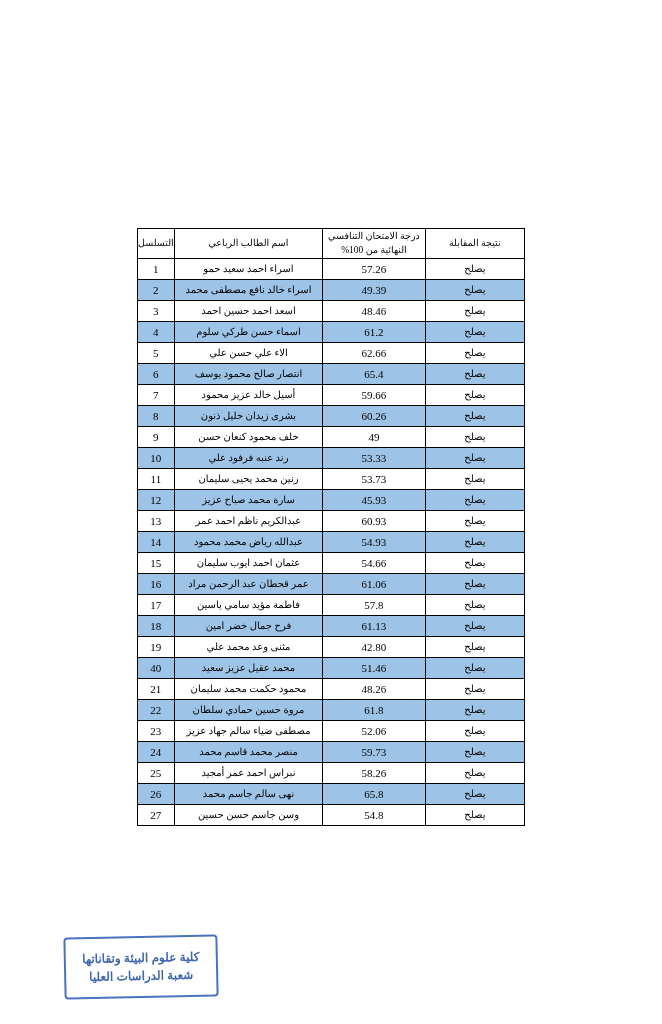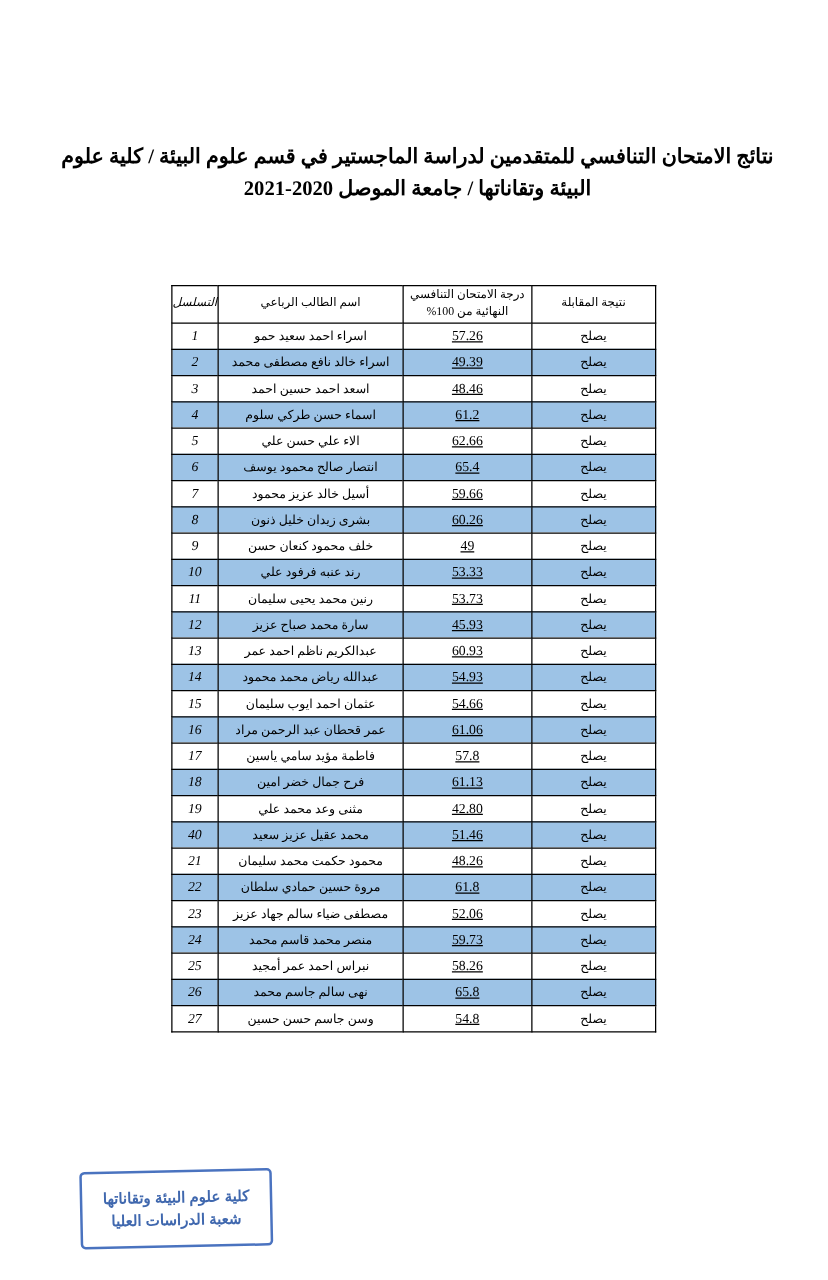--- a/index.html
+++ b/index.html
@@ -52,35 +52,34 @@
     text-align: center;
     font-weight: normal;
   }
   thead th {
     height: 74px;
     font-size: 9.5px;
     line-height: 1.5;
     padding: 2px 3px;
   }
   
-  .col-seq    { width: 35px; font-style: italic; }
+  .col-seq    { width: 35px; }
   .col-name   { width: 150px; }
   .col-score  { width: 103px; }
   .col-result { width: 100px; }
 
   td.name {
     text-align: center;
     font-size: 10px;
     letter-spacing: 0;
   }
   td.score {
     font-family: "Liberation Serif", "DejaVu Serif", serif;
     direction: ltr;
     font-size: 11px;
-    text-decoration: underline;
   }
   td.seq {
     direction: ltr;
     font-size: 11px;
   }
   td.result { font-size: 10px; }
 
   tr.shaded td { background: #9dc3e6; }
   tr.plain td  { background: #ffffff; }
 
@@ -108,24 +107,20 @@
     line-height: 1.2;
   }
   .stamp .line1 { display: block; }
   .stamp .line2 { display: block; }
 </style>
 </head>
 <body>
 
 <div class="page">
 
-  <div class="doc-title">
-    <span>نتائج الامتحان التنافسي للمتقدمين لدراسة الماجستير في قسم علوم البيئة / كلية علوم</span><br>
-    <span class="ltr-span">البيئة وتقاناتها / جامعة الموصل  2020-2021</span>
-  </div>
 
   <table class="results">
     <thead>
       <tr>
         <th class="col-result">نتيجة المقابلة</th>
         <th class="col-score">درجة الامتحان التنافسي النهائية من 100%</th>
         <th class="col-name">اسم الطالب الرباعي</th>
         <th class="col-seq">التسلسل</th>
       </tr>
     </thead>

